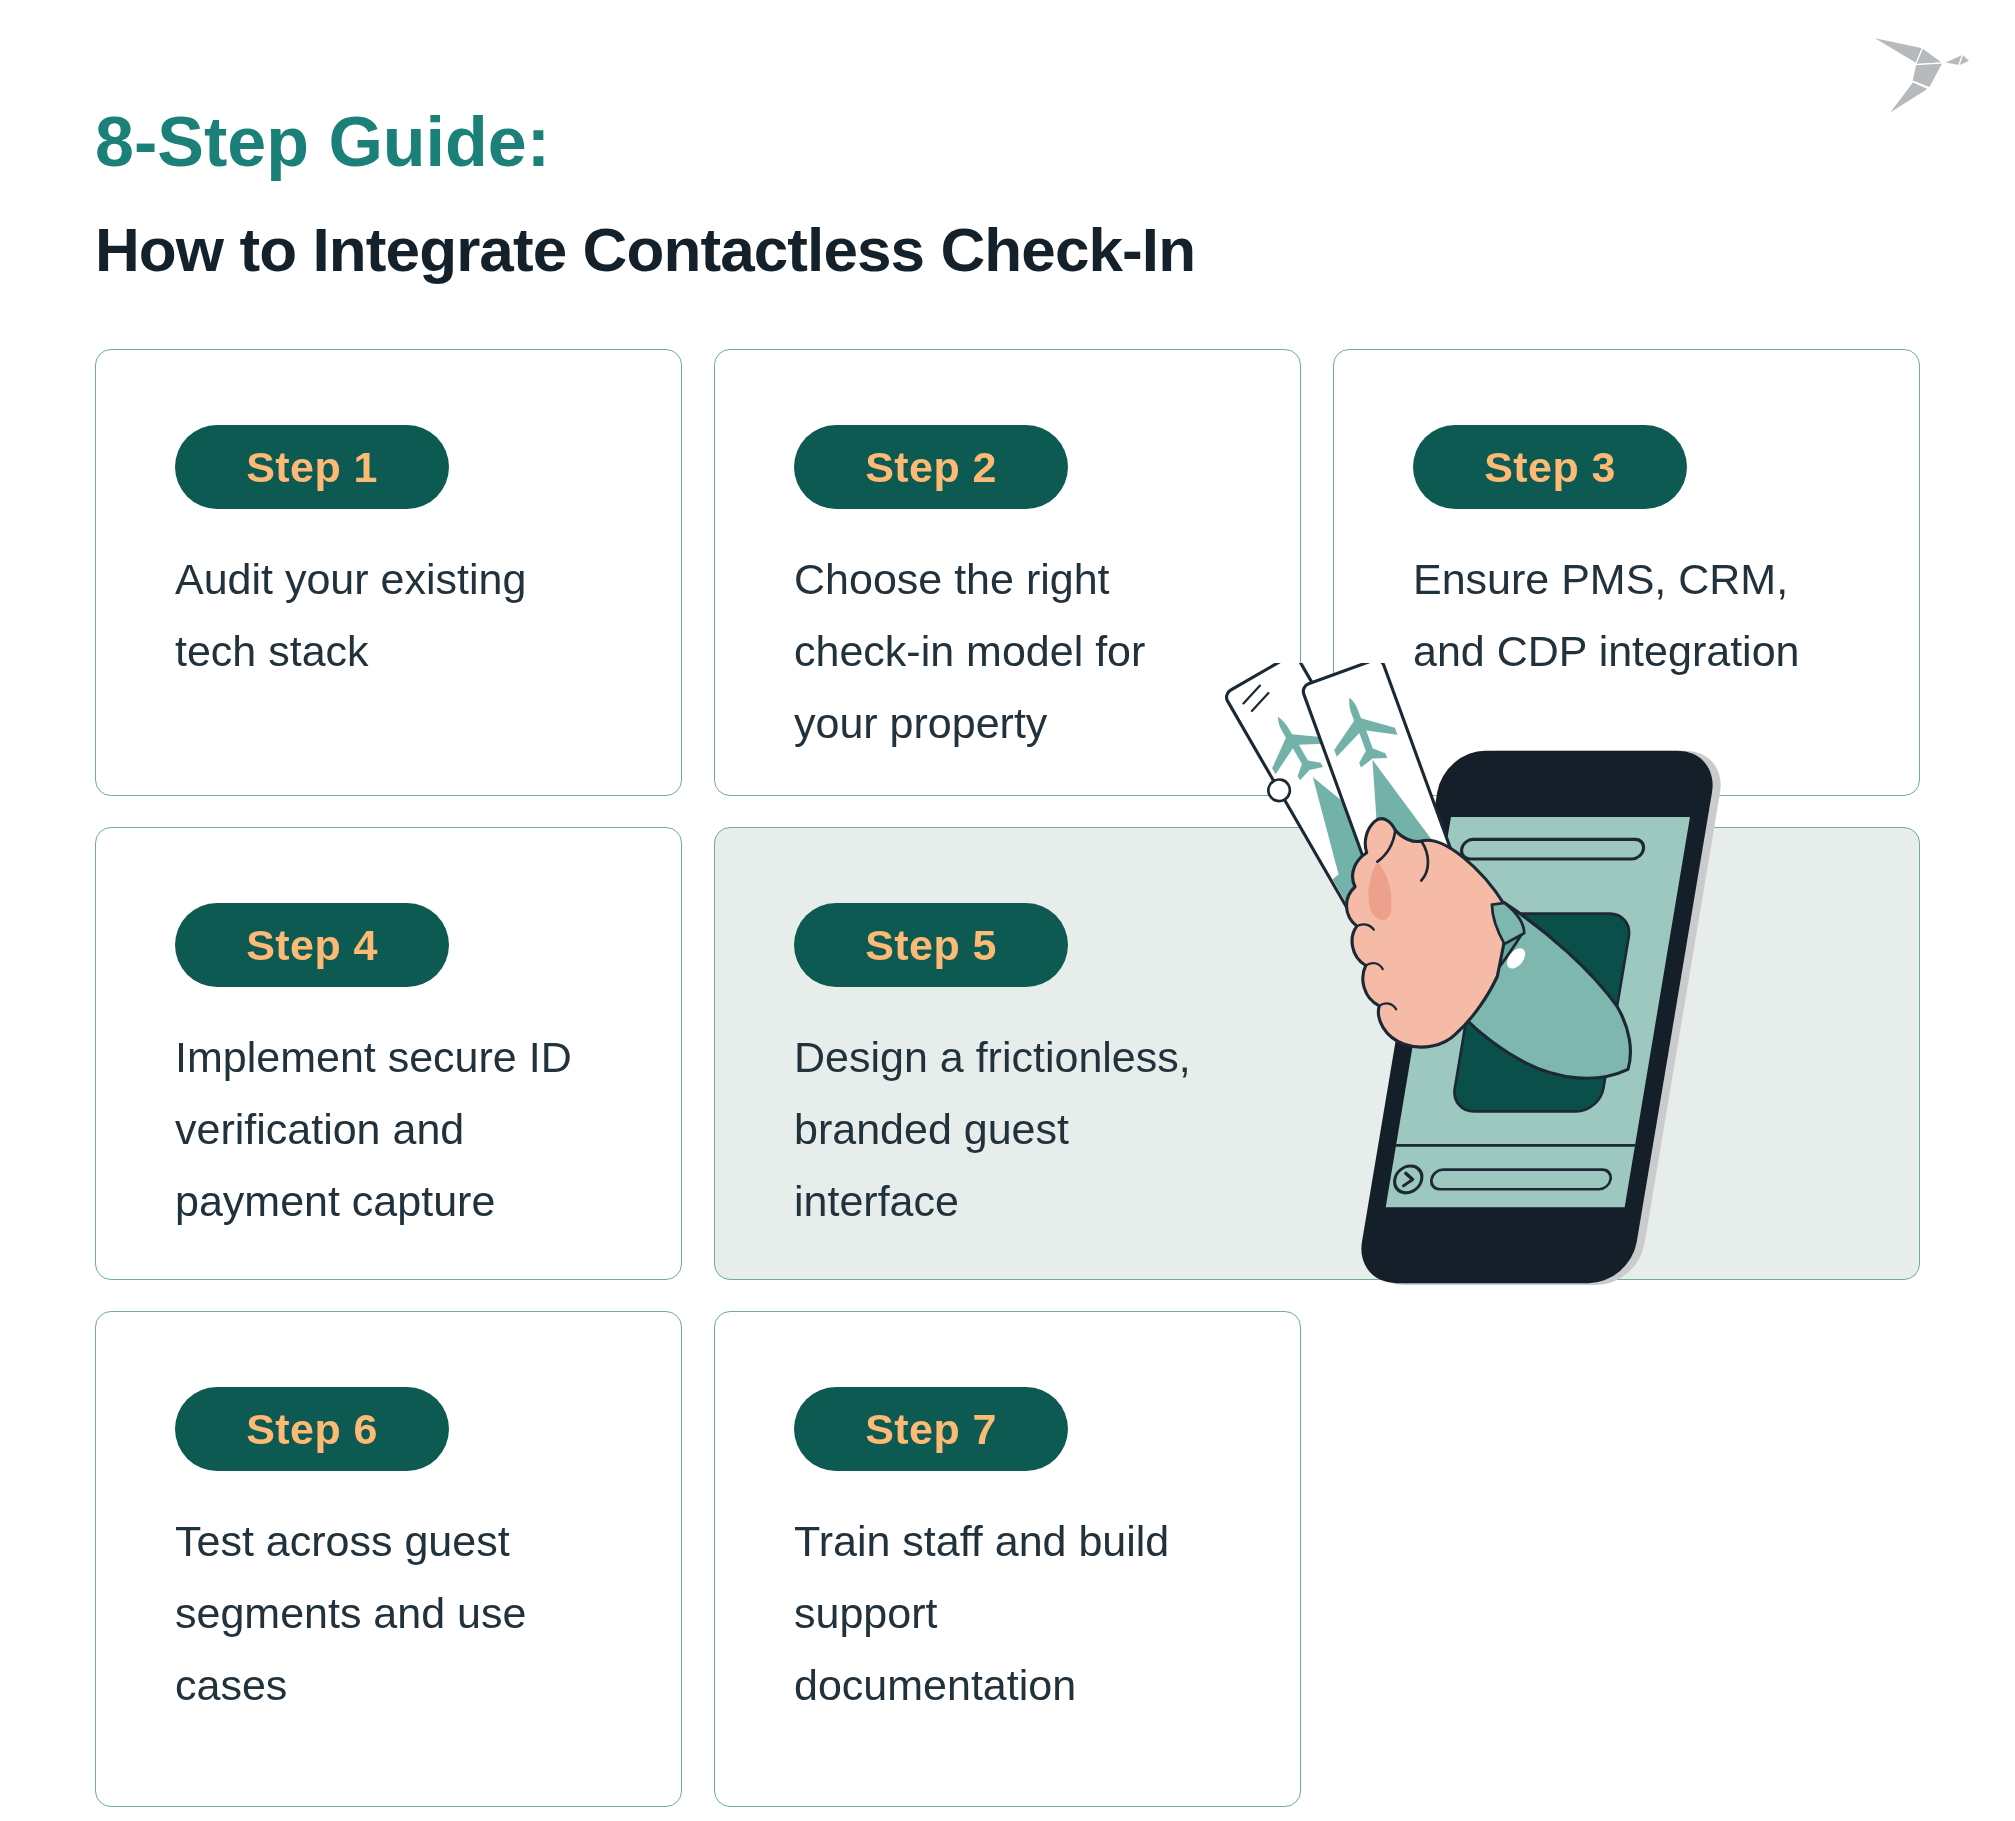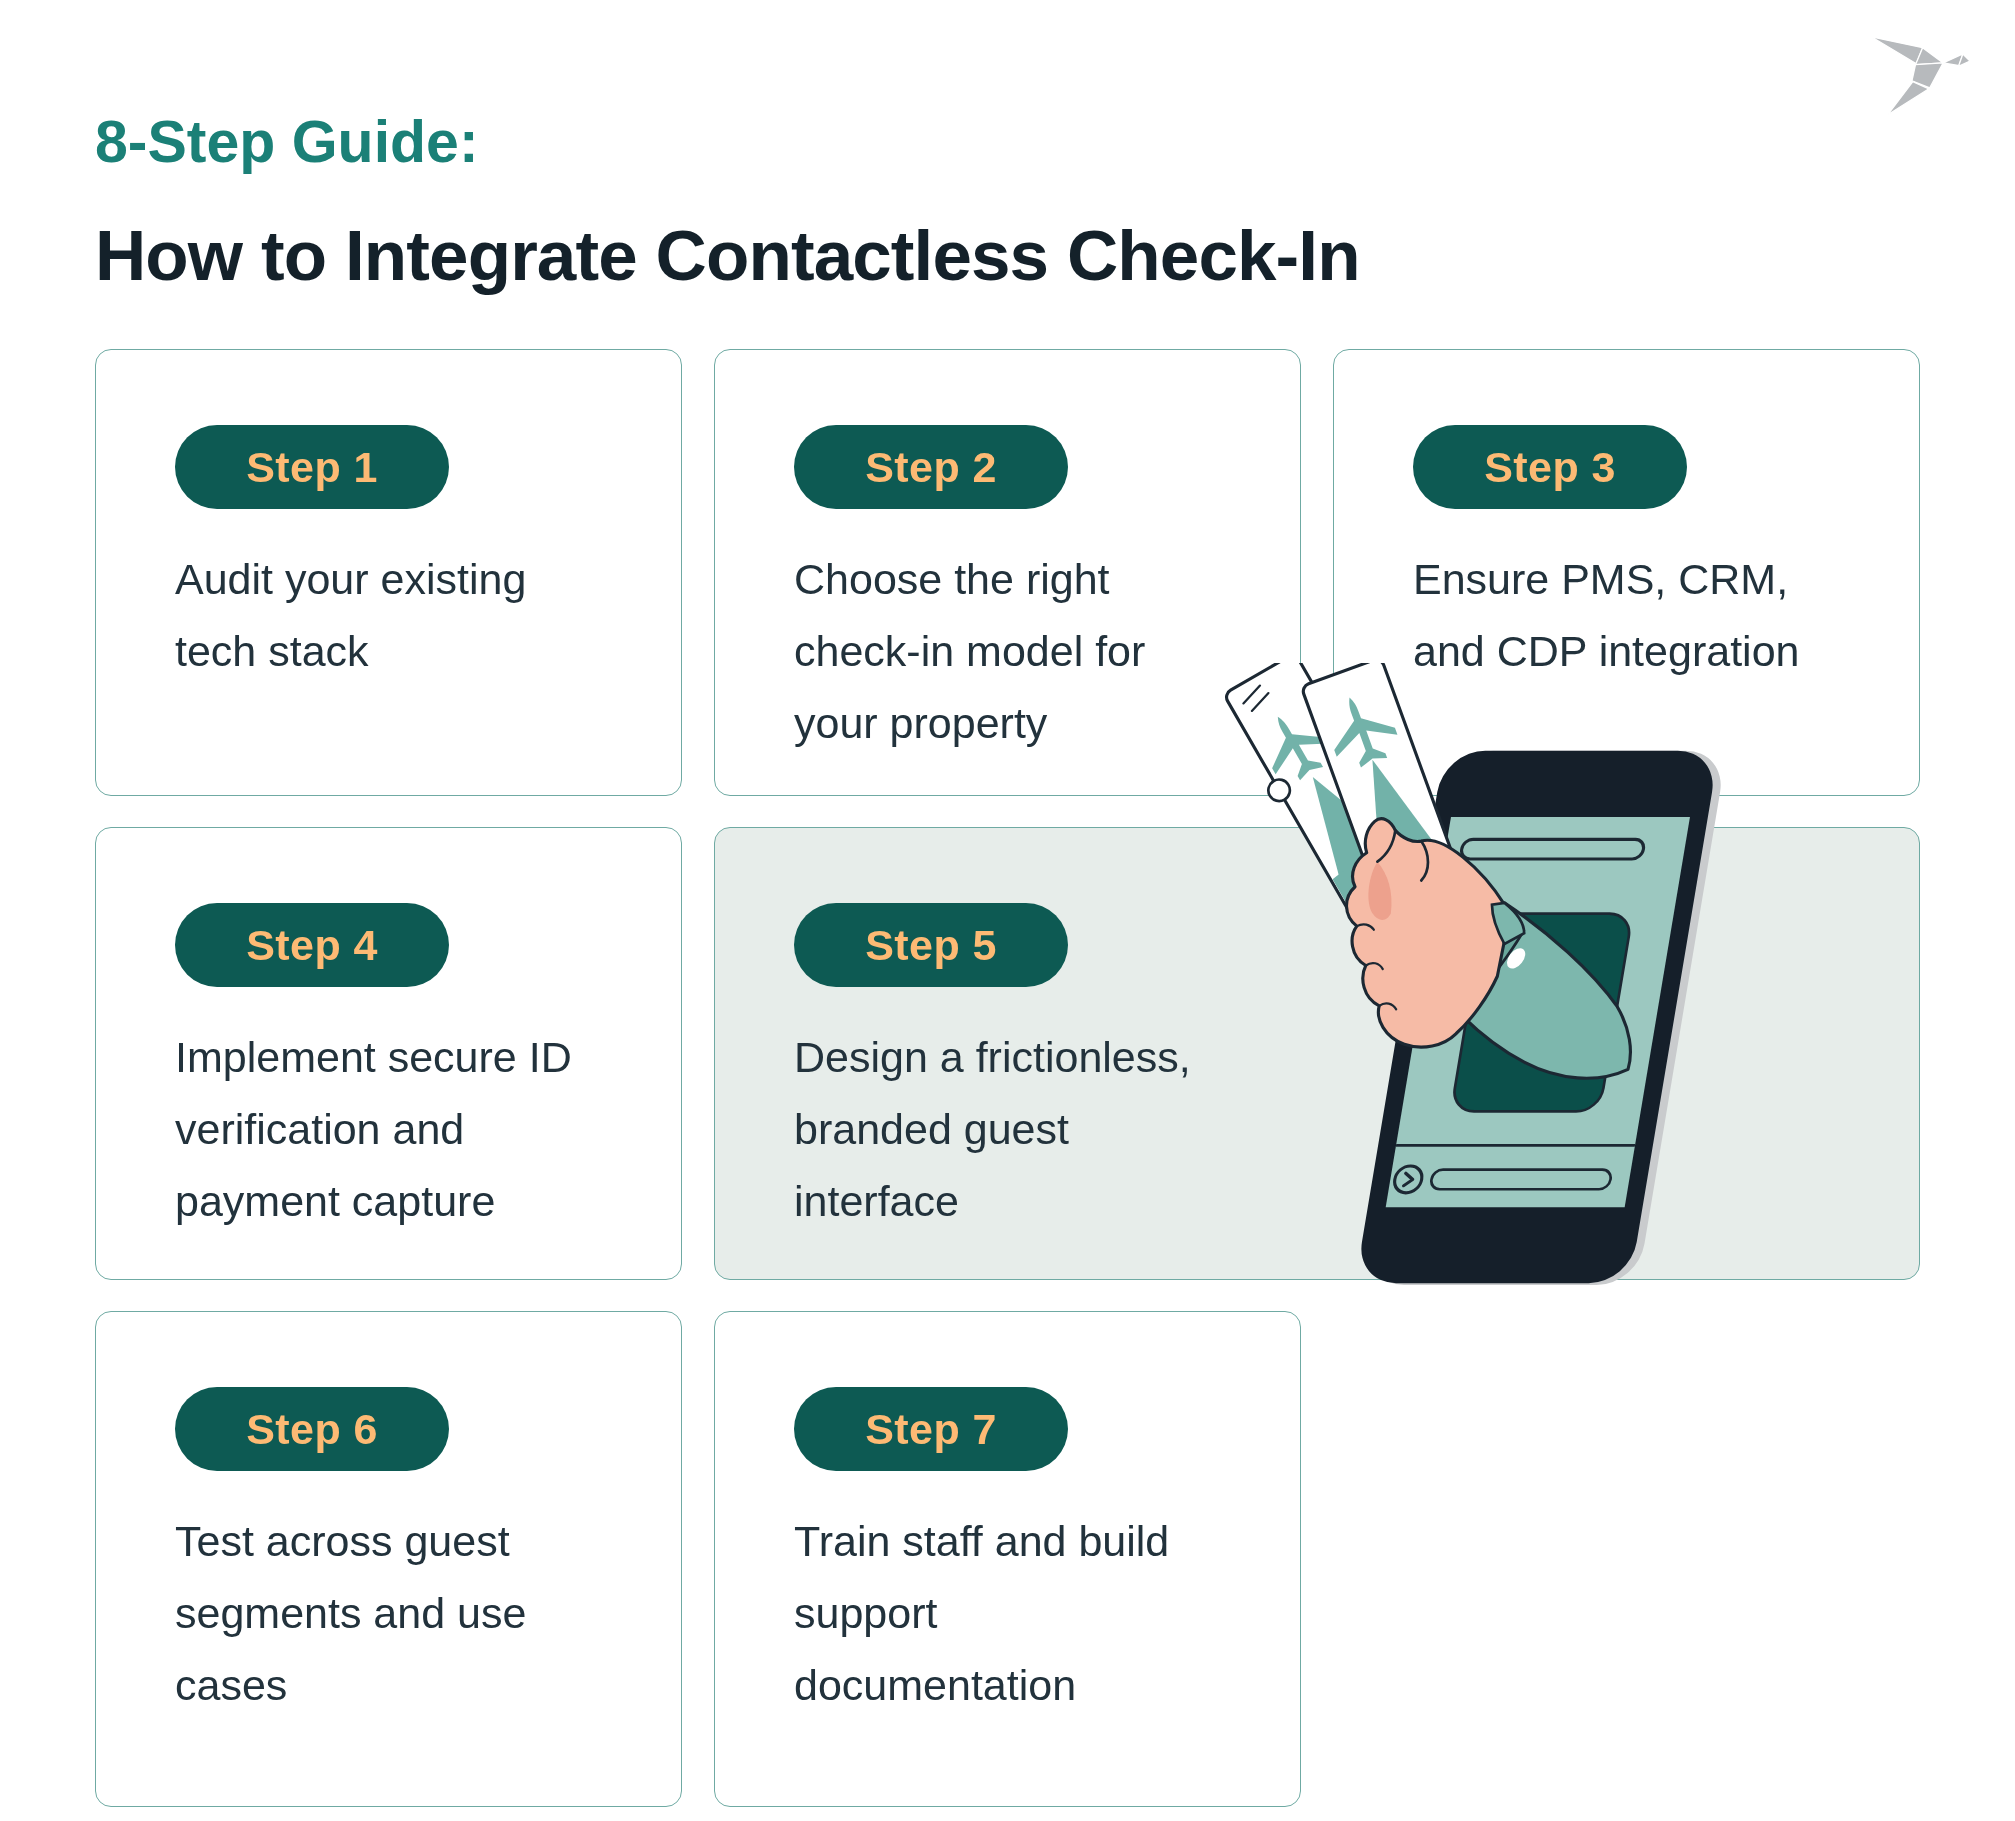--- a/index.html
+++ b/index.html
@@ -6,26 +6,26 @@
   .page{
     position:relative;
     width:2015px;height:1822px;
     background:#ffffff;
     font-family:"Liberation Sans", sans-serif;
     overflow:hidden;
   }
   
   .header{position:absolute;left:95px;top:97px;}
   .title-accent{
-    font-size:59px;font-weight:bold;letter-spacing:0;
+    font-size:70px;font-weight:bold;letter-spacing:0;
     color:#1b8077;line-height:90px;margin:0;
   }
   .title-main{
-    font-size:71px;font-weight:bold;letter-spacing:-0.9px;
-    color:#14212a;line-height:106px;margin:16px 0 0 0;
+    font-size:62px;font-weight:bold;letter-spacing:-0.9px;
+    color:#14212a;line-height:106px;margin:10px 0 0 0;
   }
   .logo{position:absolute;left:1827px;top:25px;width:143px;height:99px;}
   
   .grid{
     position:absolute;left:95px;top:349px;width:1825px;
     display:grid;
     grid-template-columns:1fr 1fr 1fr;
     grid-template-rows:447px 453px 496px;
     gap:31px 32px;
   }

